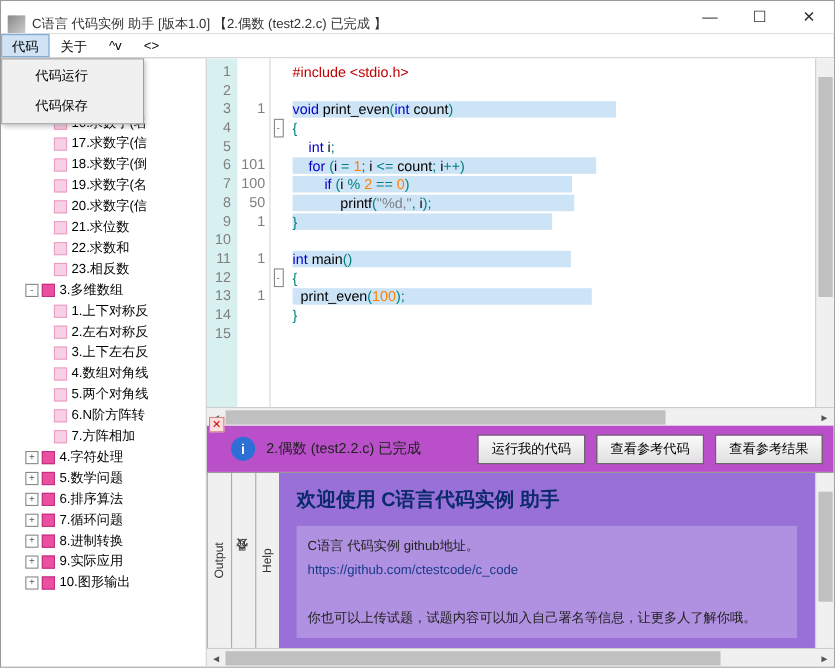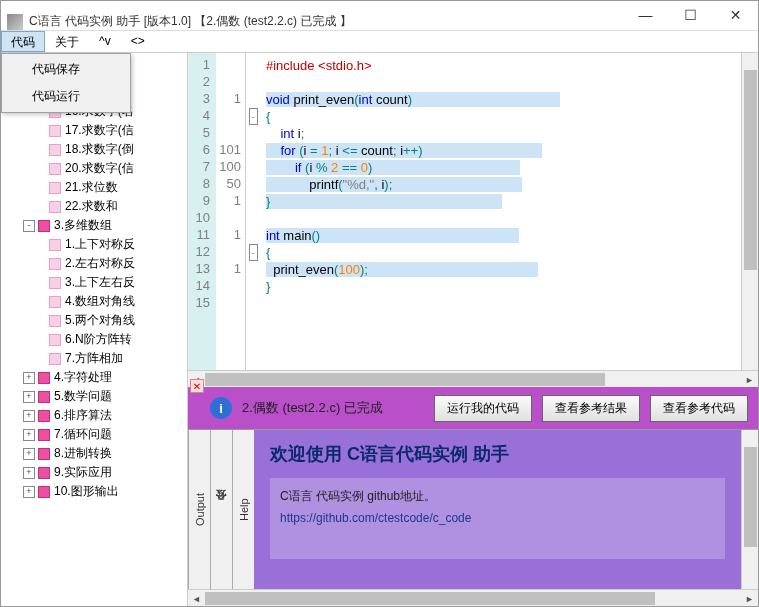--- a/index.html
+++ b/index.html
@@ -69,22 +69,22 @@
     <div class="close">✕</div>
   </div>
 </div>
 
 <div class="menubar">
   <div class="mitem active">代码</div>
   <div class="mitem">关于</div>
   <div class="mitem">^v</div>
   <div class="mitem">&lt;&gt;</div>
   <div class="dropdown">
+    <div class="ditem">代码运行</div>
     <div class="ditem">代码保存</div>
-    <div class="ditem">代码运行</div>
   </div>
 </div>
 
 <div class="content">
   <div class="sidebar" id="tree">
       <div class="tree-item lvl2">
         <span class="sq pink-light"></span>
         <span>16.求数字</span>
       </div>
       <div class="tree-item lvl2">
@@ -94,29 +94,37 @@
       <div class="tree-item lvl2">
         <span class="sq pink-light"></span>
         <span>17.求数字(信</span>
       </div>
       <div class="tree-item lvl2">
         <span class="sq pink-light"></span>
         <span>18.求数字(倒</span>
       </div>
       <div class="tree-item lvl2">
         <span class="sq pink-light"></span>
+        <span>19.求数字(名</span>
+      </div>
+      <div class="tree-item lvl2">
+        <span class="sq pink-light"></span>
         <span>20.求数字(信</span>
       </div>
       <div class="tree-item lvl2">
         <span class="sq pink-light"></span>
         <span>21.求位数</span>
       </div>
       <div class="tree-item lvl2">
         <span class="sq pink-light"></span>
         <span>22.求数和</span>
+      </div>
+      <div class="tree-item lvl2">
+        <span class="sq pink-light"></span>
+        <span>23.相反数</span>
       </div>
       <div class="tree-item lvl1">
         <span class="exp">-</span>
         <span class="sq pink"></span>
         <span>3.多维数组</span>
       </div>
       <div class="tree-item lvl2">
         <span class="sq pink-light"></span>
         <span>1.上下对称反</span>
       </div>
@@ -263,36 +271,37 @@
       <div class="arrow" style="left:0">◄</div>
       <div class="thumb"></div>
       <div class="arrow" style="right:0">►</div>
     </div>
 
     <div class="purplebar">
       <div class="close-x">✕</div>
       <div class="info-icon">i</div>
       <div class="status">2.偶数 (test2.2.c) 已完成</div>
       <button>运行我的代码</button>
+      <button>查看参考代码</button>
       <button>查看参考结果</button>
-      <button>查看参考代码</button>
     </div>
 
     <div class="bottom">
       <div class="vtabs">
         <div class="vtab">Output</div>
         <div class="vtab">公众号</div>
         <div class="vtab">Help</div>
       </div>
       <div class="welcome">
         <h2>欢迎使用 C语言代码实例 助手</h2>
         <div class="box">
           <div>C语言 代码实例 github地址。</div>
           <a>https://github.com/ctestcode/c_code</a>
           <br><br>
+          <div>你也可以上传试题，试题内容可以加入自己署名等信息，让更多人了解你哦。</div>
         </div>
       </div>
       <div class="vscroll">
           <div class="vthumb" style="height:100px"></div>
         </div>
     </div>
     <div class="hscroll">
       <div class="arrow" style="left:0">◄</div>
       <div class="thumb" style="width:450px"></div>
       <div class="arrow" style="right:0">►</div>

